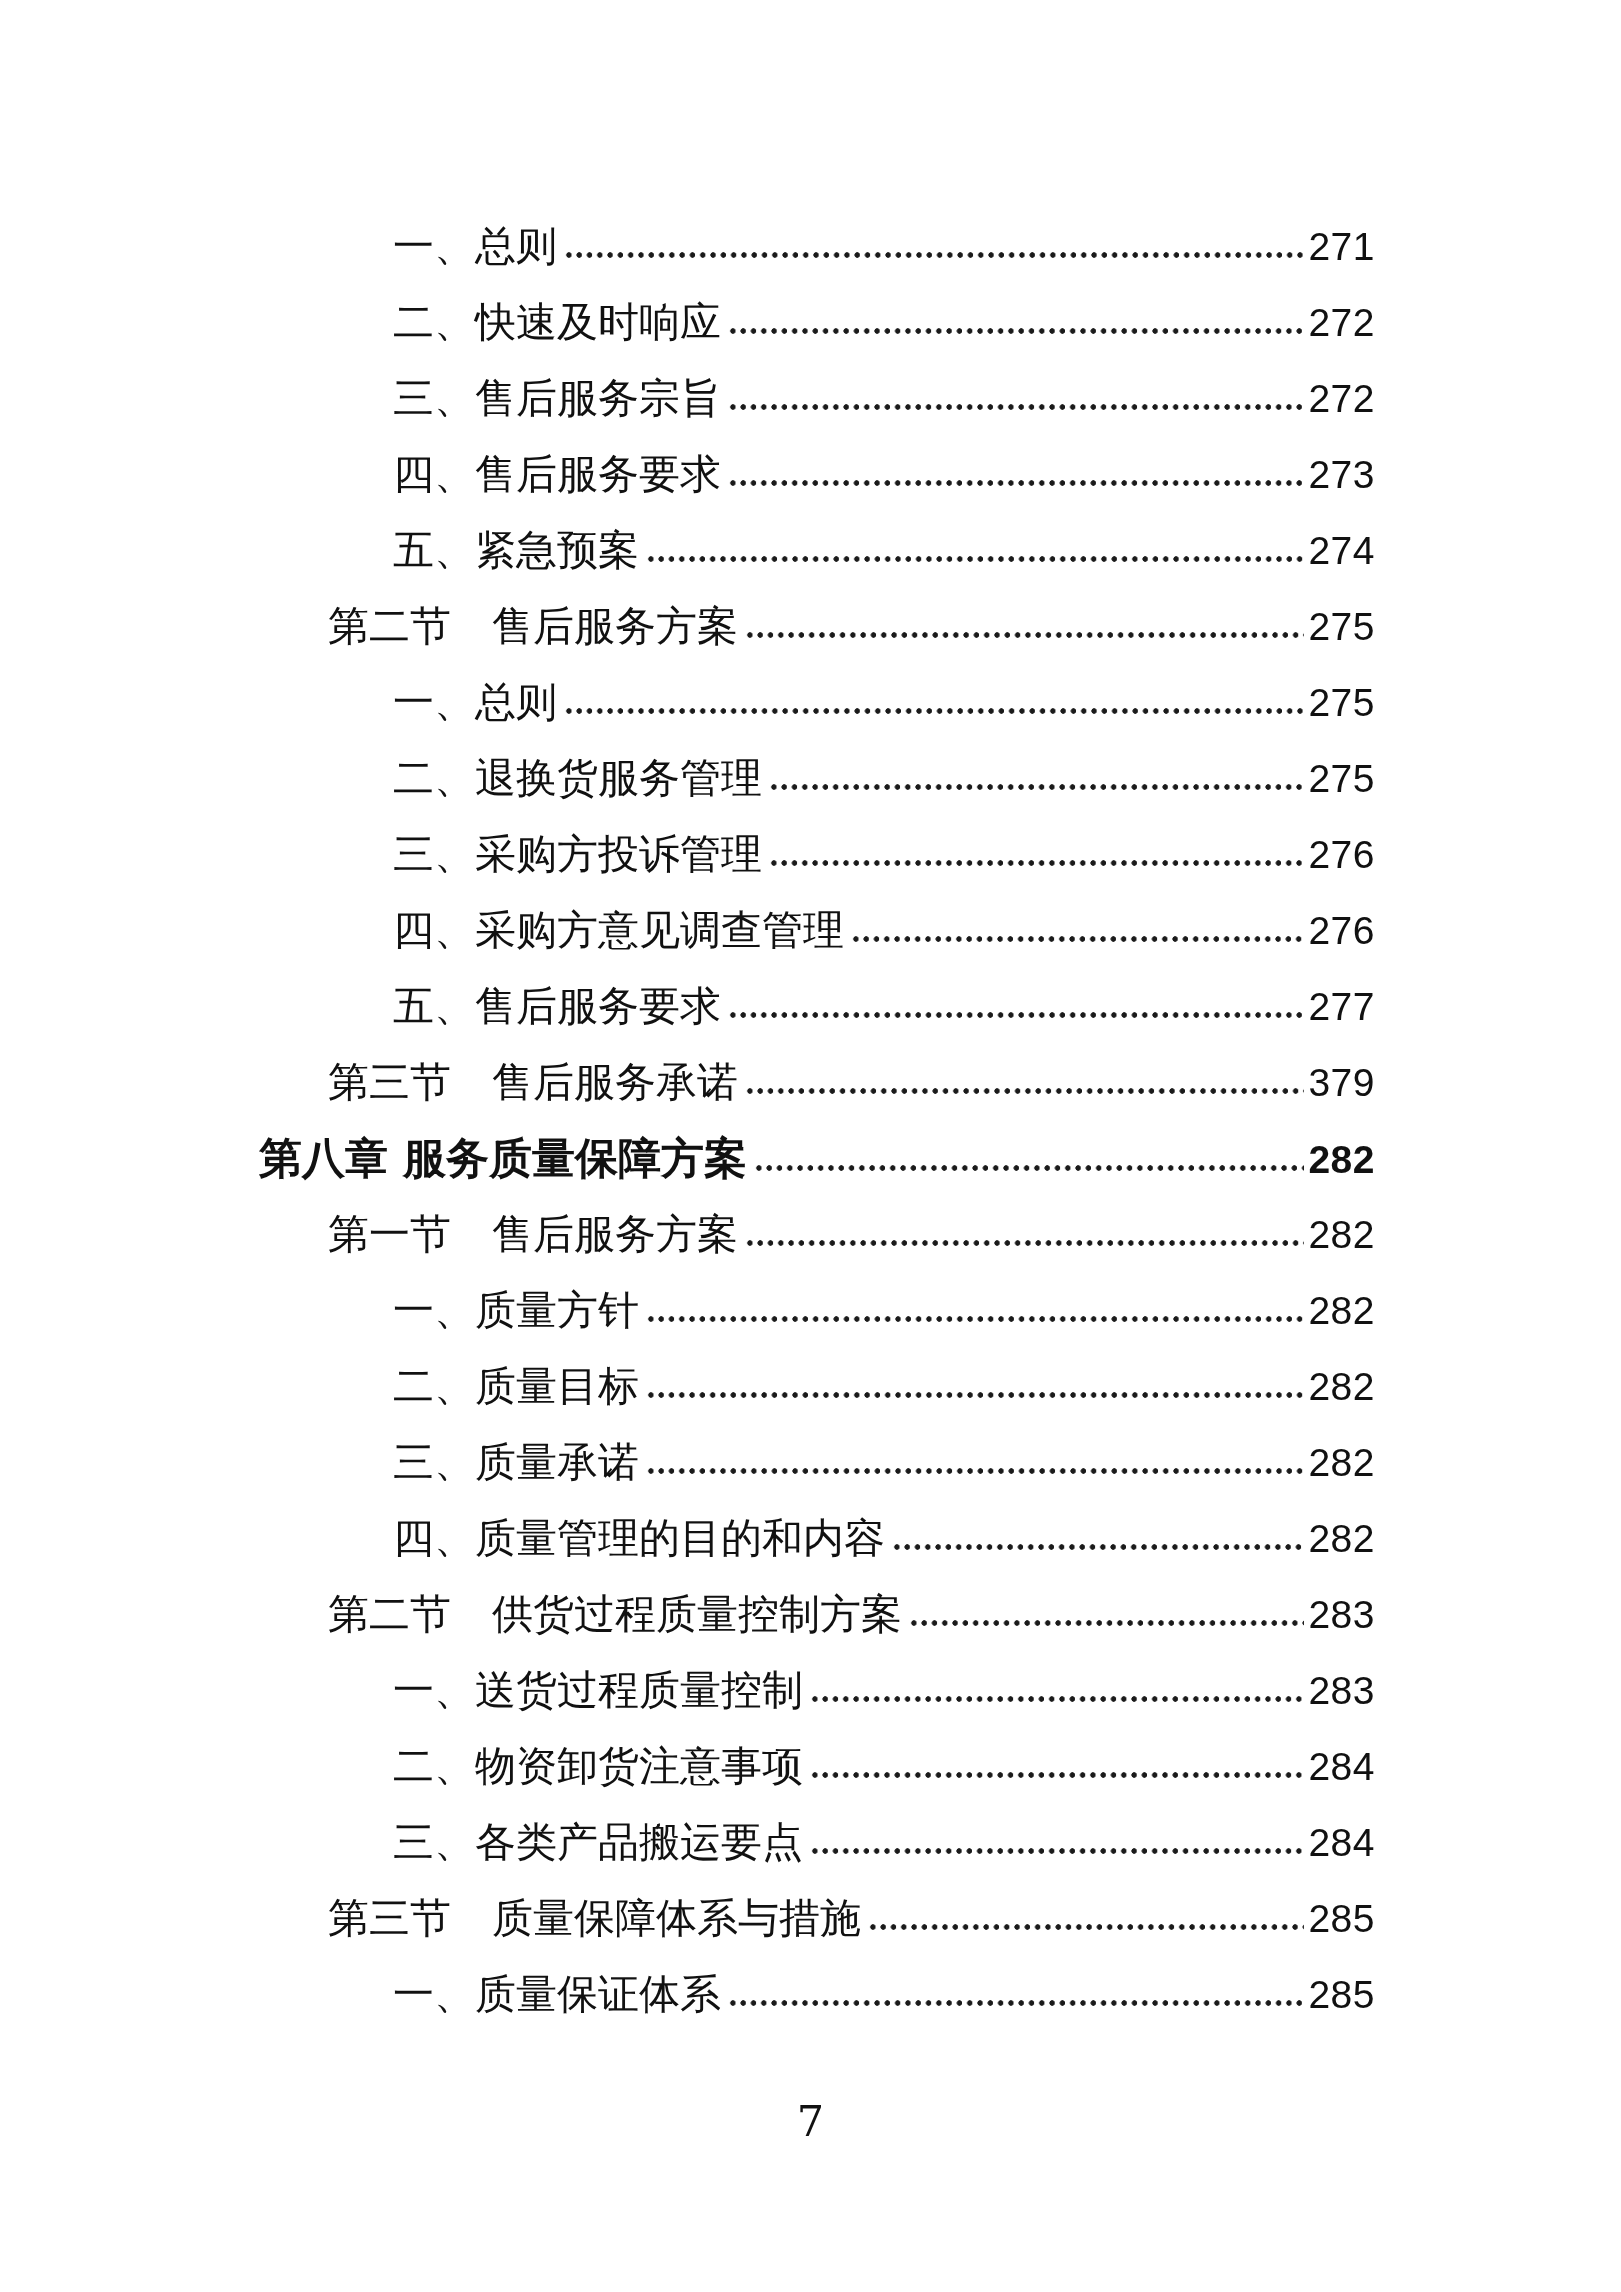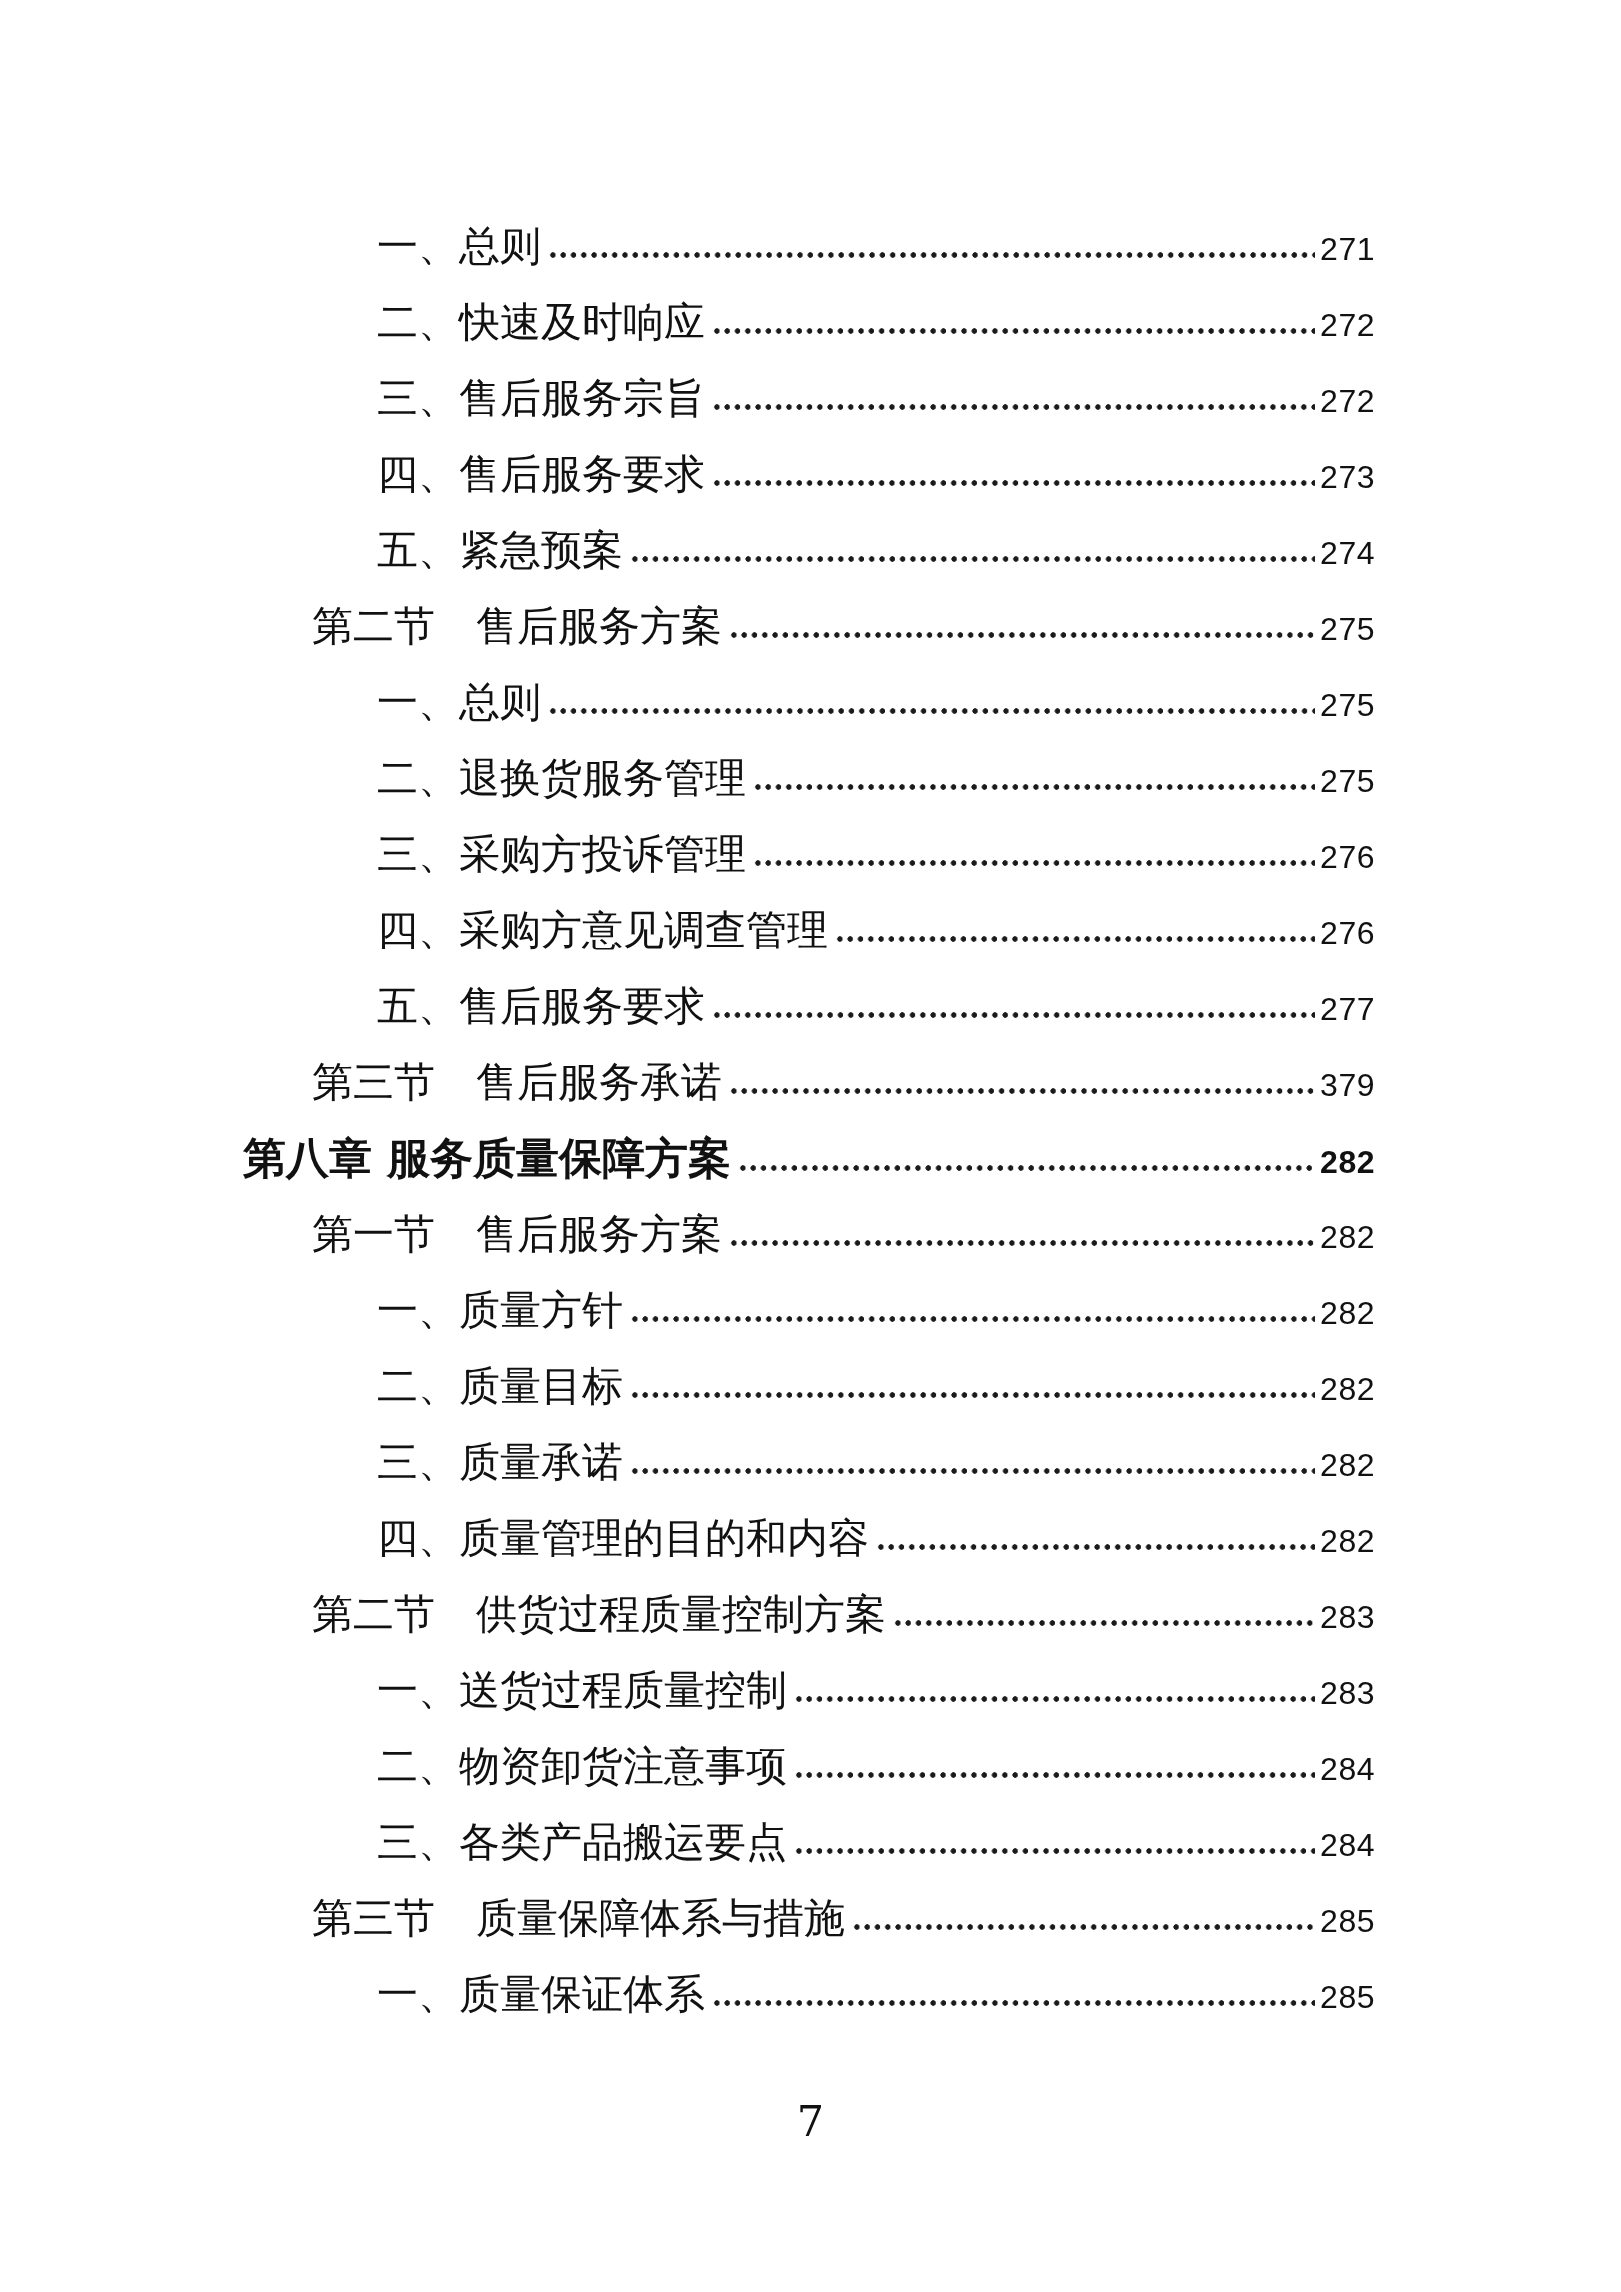--- a/index.html
+++ b/index.html
@@ -8,21 +8,21 @@
     height: 2293px;
     background: #ffffff;
     position: relative;
     overflow: hidden;
     font-family: "DejaVu Serif", "Liberation Serif", serif;
     color: #111111;
   }
   .toc {
     position: absolute;
     top: 208px;
-    left: 0;
+    left: 16px;
     right: 0;
   }
   .toc-row {
     display: flex;
     align-items: baseline;
     height: 76px;
     line-height: 76px;
     padding-right: 246px;
     font-size: 41px;
     white-space: pre;
@@ -41,21 +41,21 @@
     margin: 0 4.9px 0 6.9px;
     min-width: 29px;
     background-image: radial-gradient(circle at 4.9px 4.9px, #1a1a1a 2.4px, rgba(0,0,0,0) 3px);
     background-size: 10.3px 9.8px;
     background-repeat: repeat-x;
     background-position: left bottom;
   }
   .toc-page {
     flex: 0 0 auto;
     font-family: "Liberation Sans", sans-serif;
-    font-size: 32px;
+    font-size: 39px;
     letter-spacing: 0.5px;
     text-align: center;
   }
   .toc-row.level-chapter .toc-page { font-weight: bold; }
   .page-footer {
     position: absolute;
     top: 2098px;
     left: 0;
     width: 100%;
     text-align: center;

